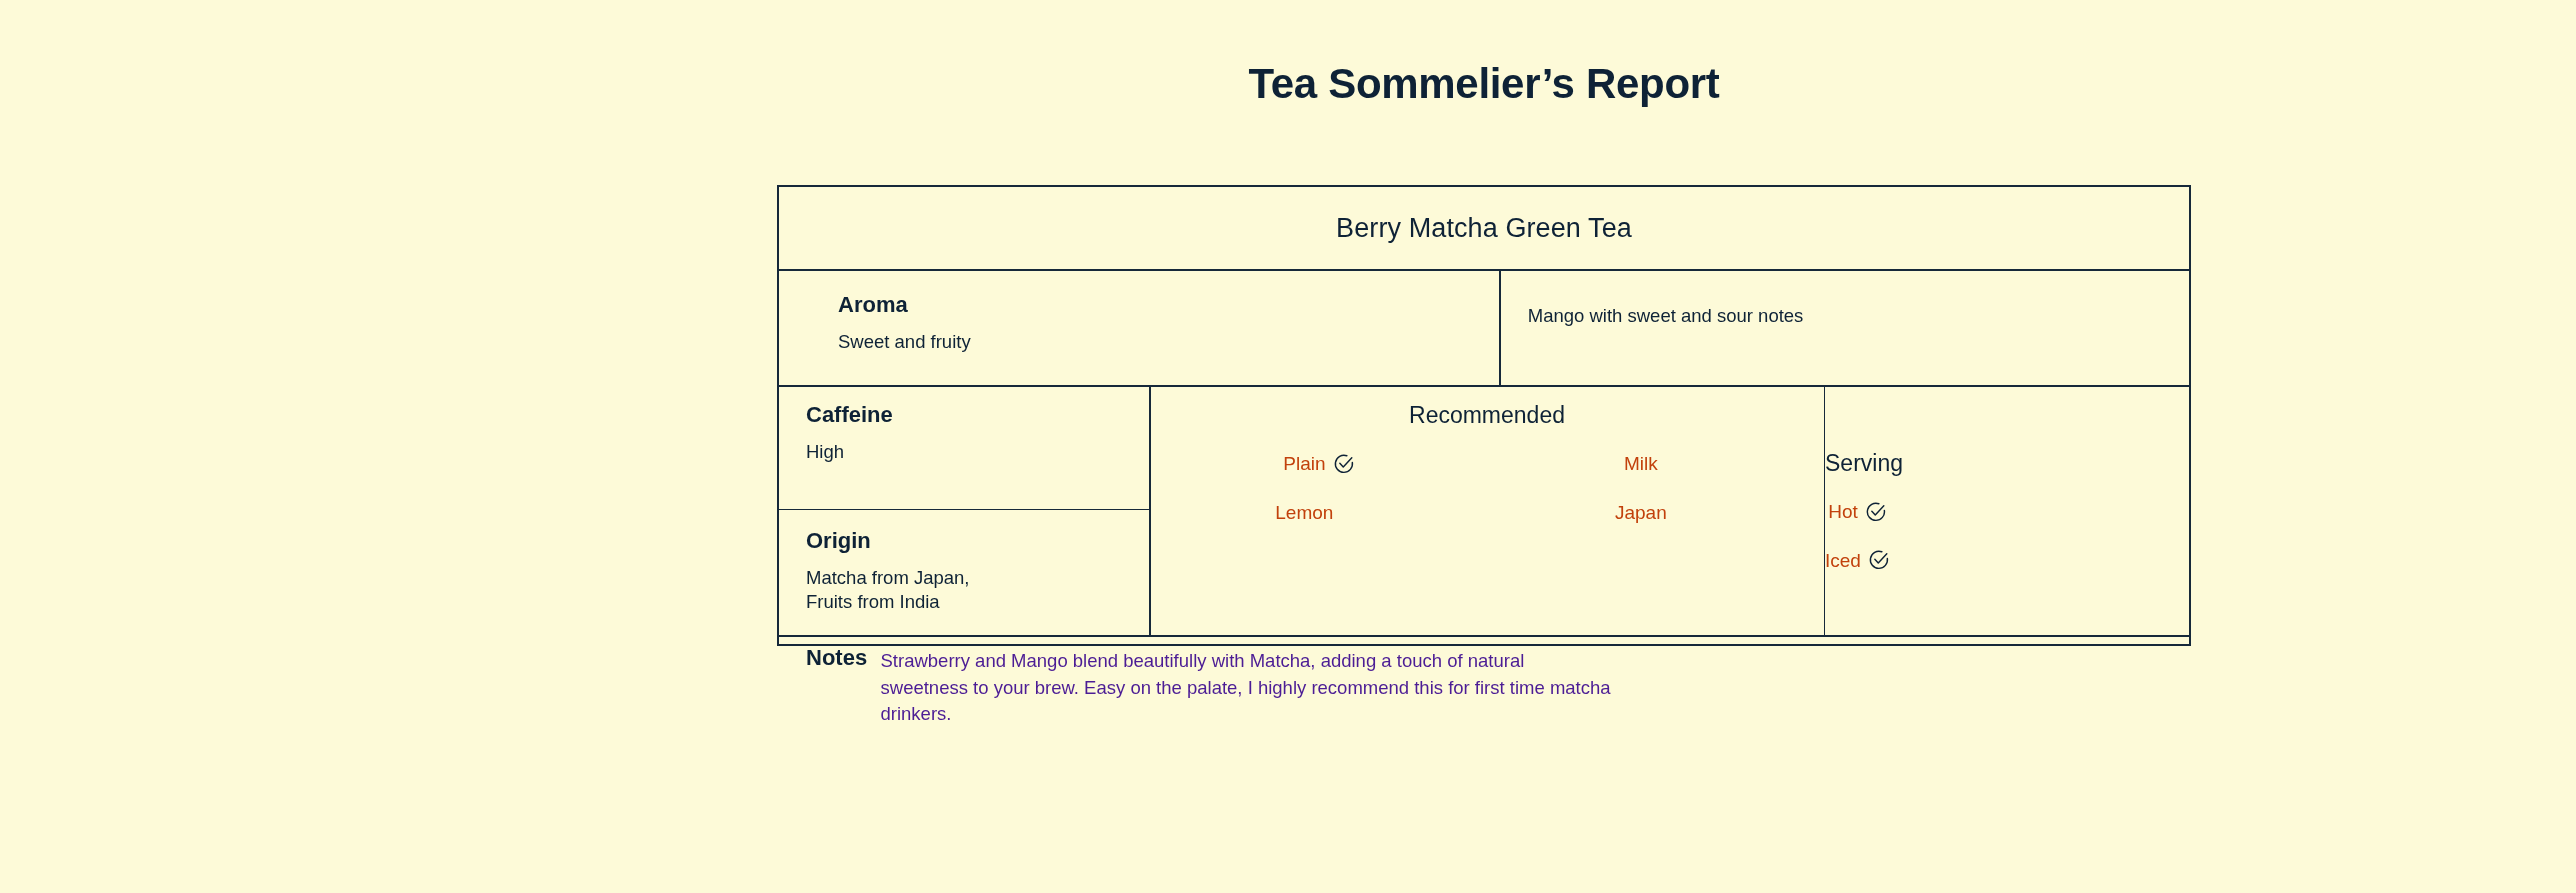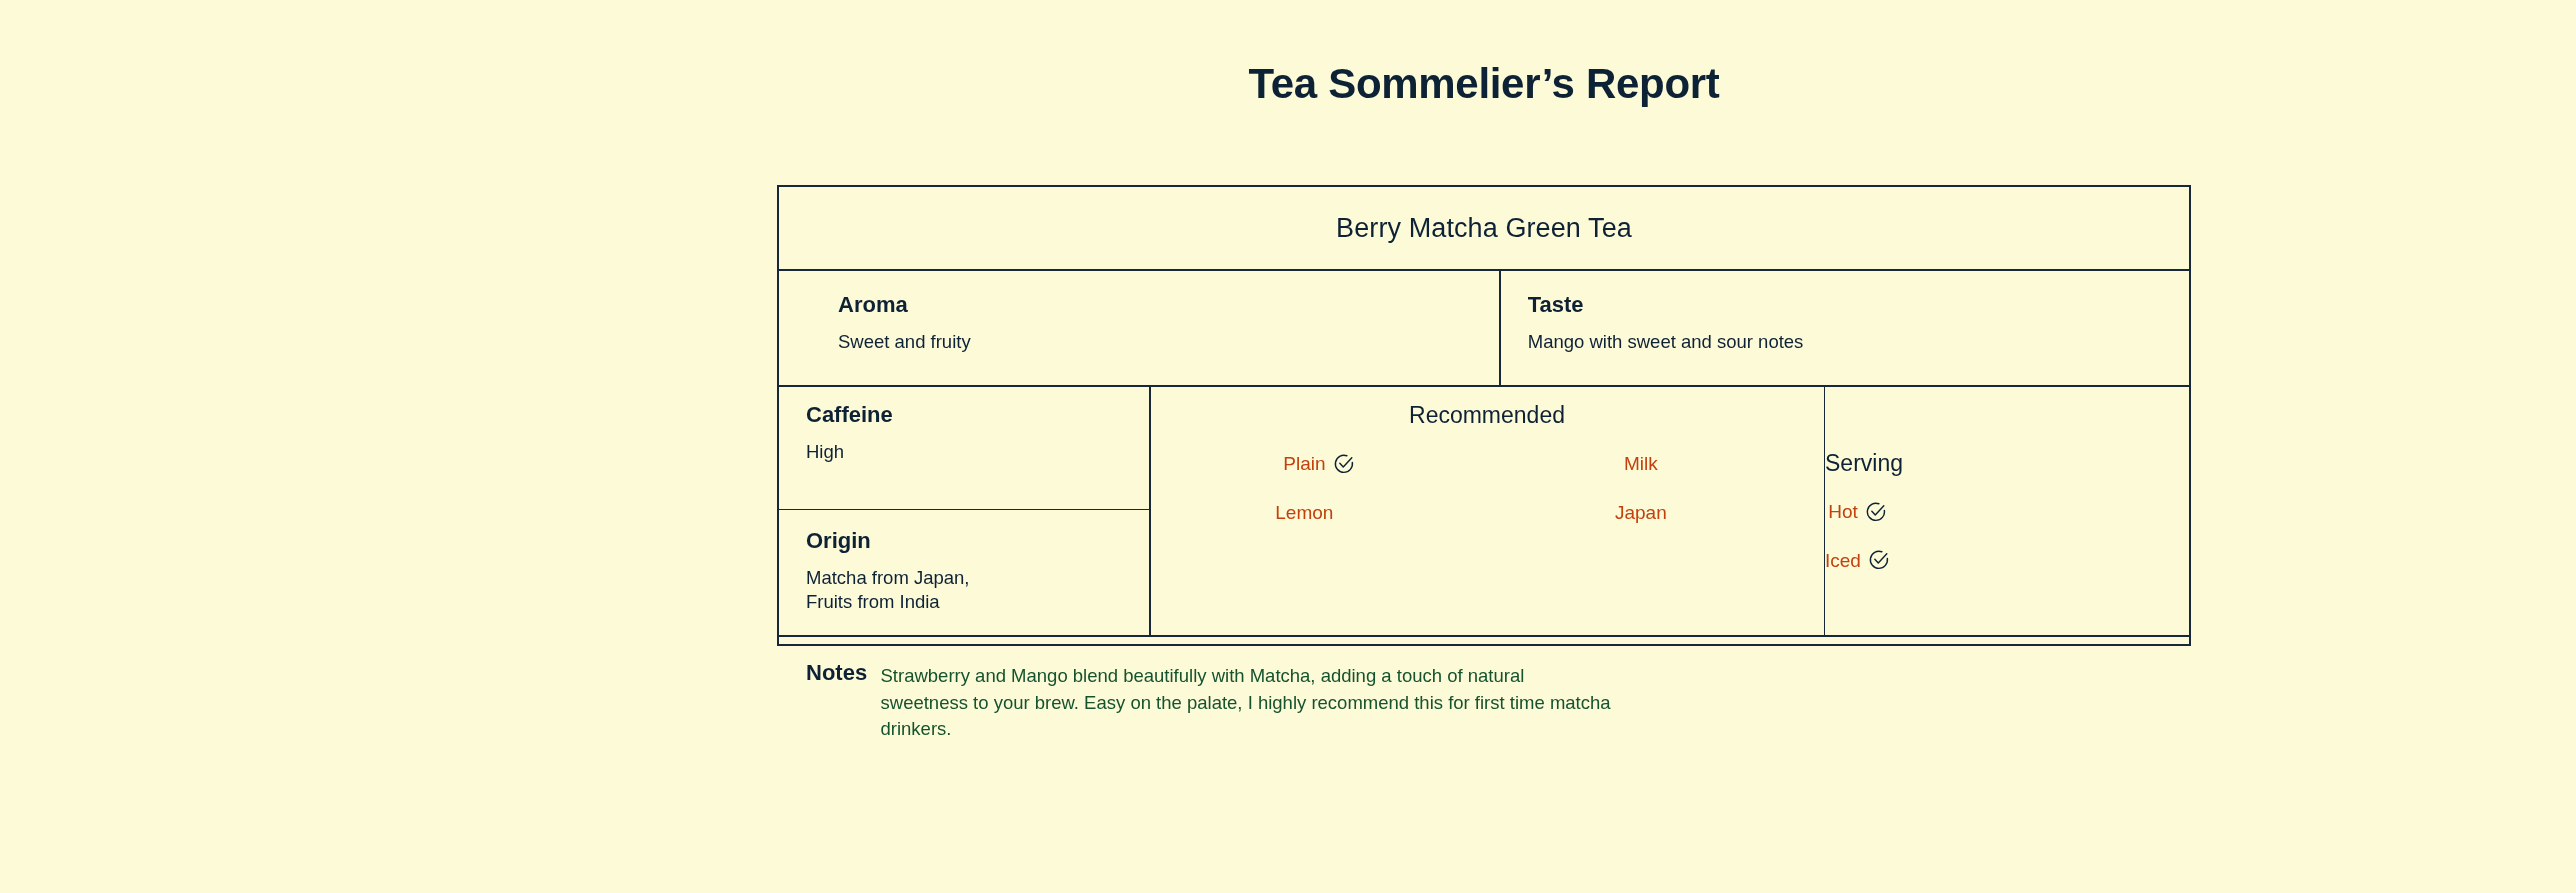--- a/index.html
+++ b/index.html
@@ -178,37 +178,37 @@
     align-items: center;
     justify-content: center;
   }
   .option .check-slot svg { display: block; }
   .option.unchecked .check-slot { visibility: hidden; }
 
   
   .notes-row {
     flex: 1 1 auto;
     display: flex;
-    padding: 23px 0 0 27px;
+    padding: 8px 0 0 27px;
     box-sizing: border-box;
   }
   .notes-label {
     flex: 0 0 auto;
     font-size: 22px;
     font-weight: 700;
     color: #0e2236;
     line-height: 1.2;
     padding-right: 13.4px;
   }
   .notes-text {
     flex: 1 1 auto;
     font-size: 18.5px;
     font-weight: 400;
     line-height: 1.45;
-    color: #14532d;
+    color: #4c1d95;
     padding-top: 3.1px;
     padding-right: 31px;
     max-width: 732px;
   }
 </style>
 </head>
 <body>
 
 <div class="page">
 
@@ -222,21 +222,20 @@
 
     <div class="divider-h"></div>
 
     <div class="attr-row">
       <div class="attr-cell">
         <div class="attr-label">Aroma</div>
         <div class="attr-value">Sweet and fruity</div>
       </div>
       <div class="divider-v thin"></div>
       <div class="attr-cell">
-        <div class="attr-label">Taste</div>
         <div class="attr-value">Mango with sweet and sour notes</div>
       </div>
     </div>
 
     <div class="divider-h thin"></div>
 
     <div class="middle-row">
 
       <div class="left-stack">
         <div class="left-cell">

